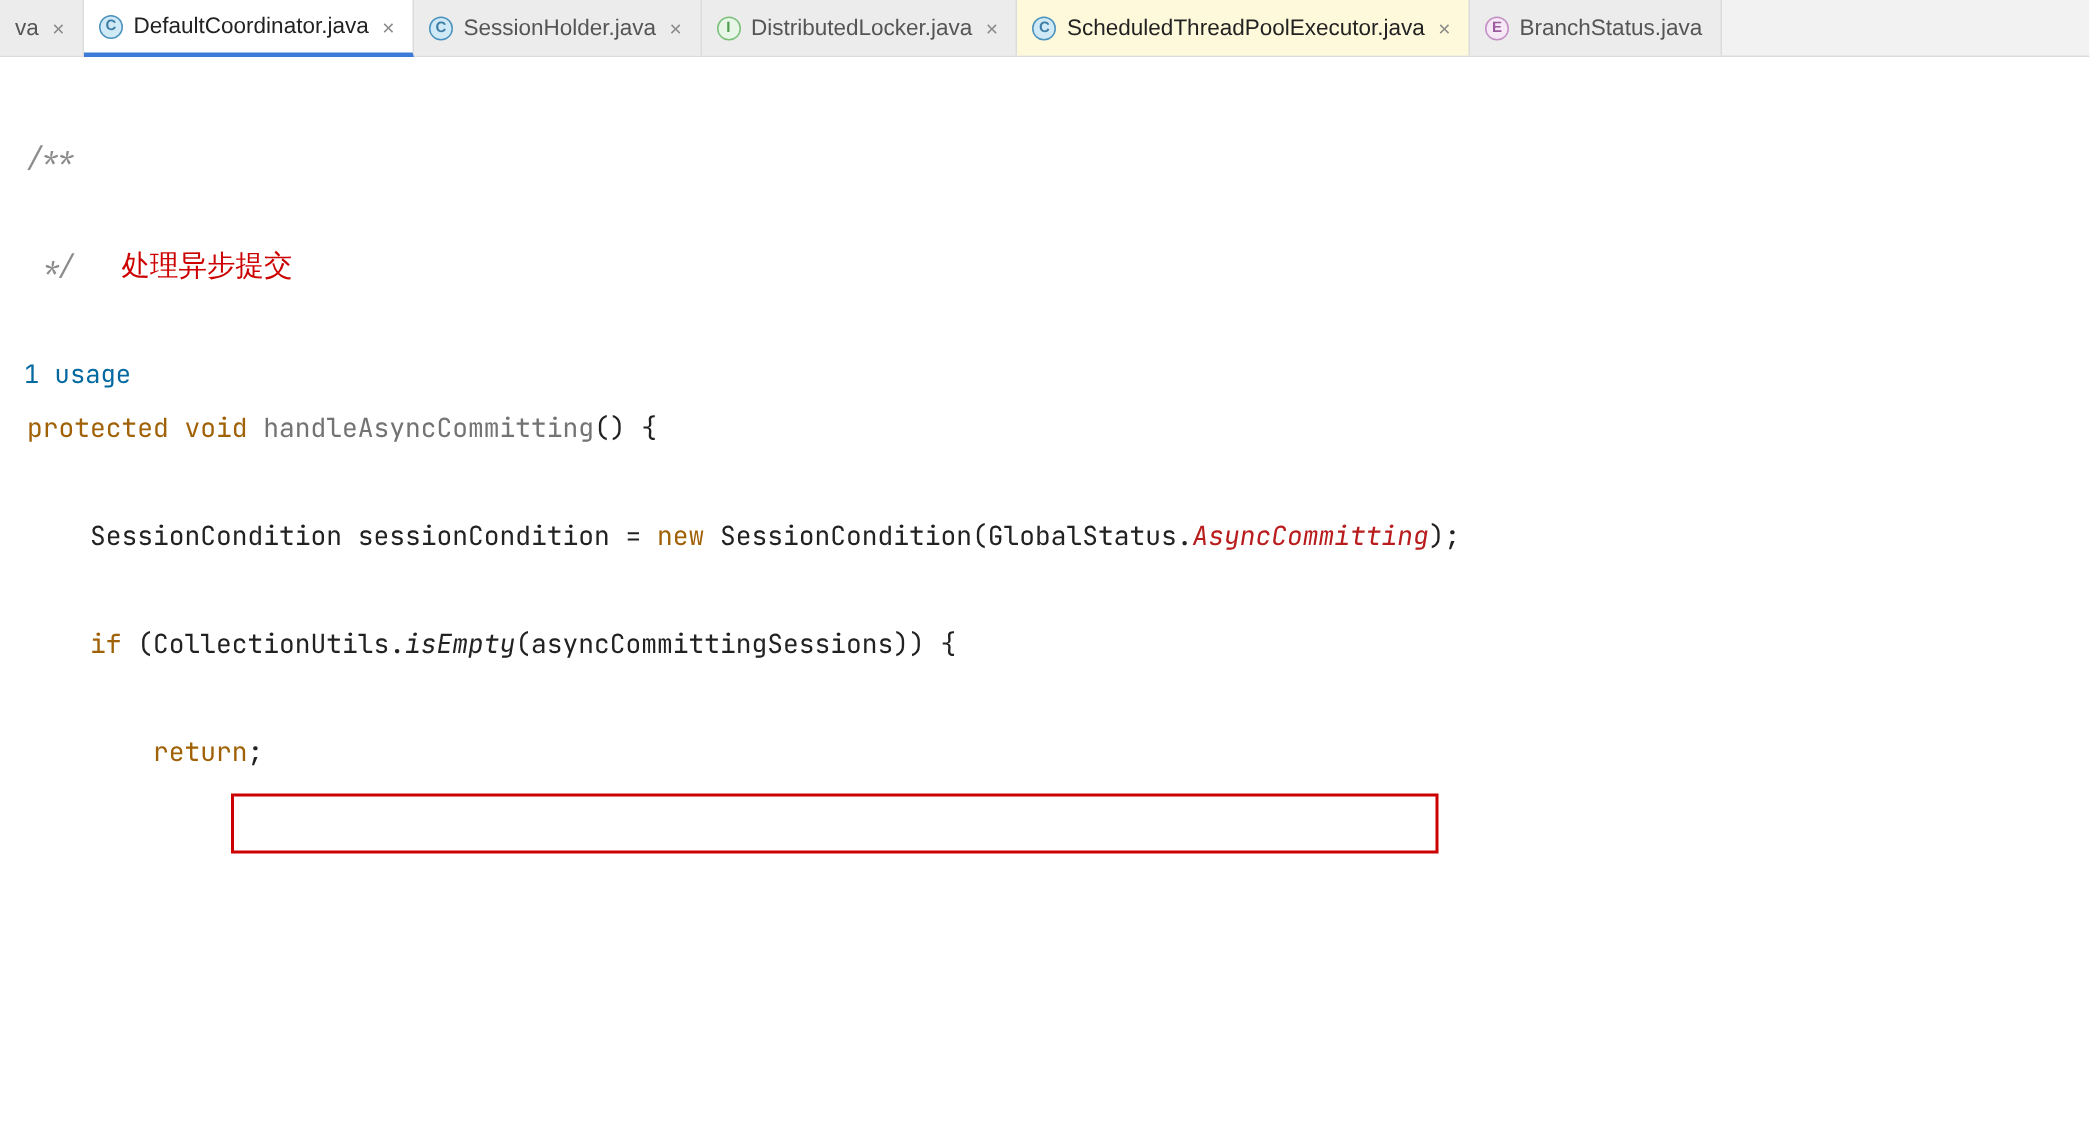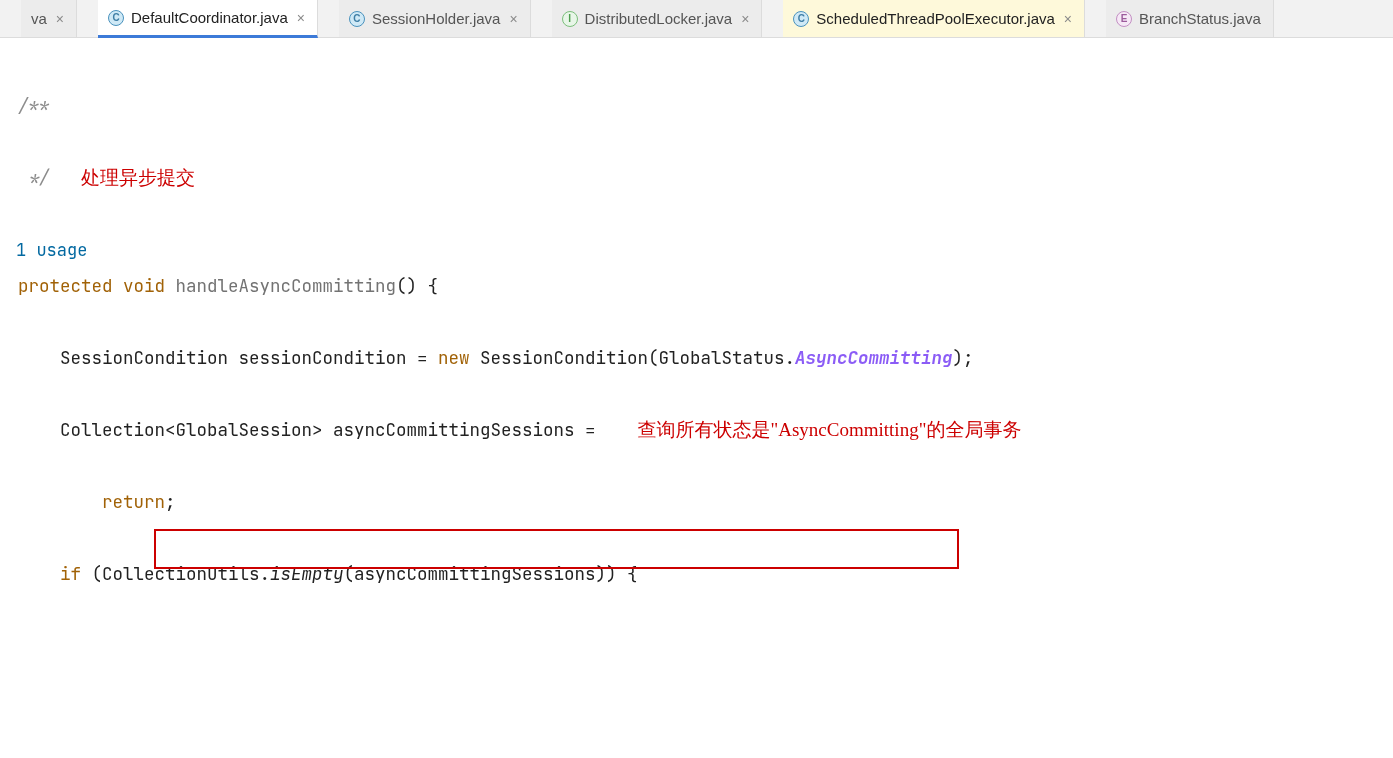--- a/index.html
+++ b/index.html
@@ -24,21 +24,20 @@
   }
   .tab {
     display: flex;
     align-items: center;
     padding: 0 12px 0 10px;
     border-right: 1px solid #dcdcdc;
     gap: 7px;
     color: #555;
     white-space: nowrap;
     background: #ececec;
-    margin-left: 21px;
   }
   .tab.active {
     background: #ffffff;
     color: #222;
     border-bottom: 3px solid #3c7ad8;
     margin-bottom: -1px;
   }
   .tab.highlight { background: #fef9da; color:#222; }
   .ficon {
     width: 16px; height: 16px; border-radius: 50%;
@@ -59,21 +58,21 @@
     line-height: 36px;
     white-space: pre;
     font-size: 17.5px;
     position: relative;
   }
   .comment { color:#8c8c8c; font-style: italic; }
   .usage { color:#0369a1; font-style: normal; font-size:17px; line-height:30px; margin-left:-2px;}
   .kw { color:#a16207; }
   .method { color:#737373; }
   .methodItalic { font-style: italic; }
-  .field { color:#8b5cf6; font-style: italic; font-weight: bold; }
+  .field { color:#b91c1c; font-style: italic; }
   .deprecated { text-decoration: line-through; }
   .annot-red { color:#cc0000; font-family: "Songti SC","SimSun",serif; font-size:19px;text-align:center; }
   .redbox {
     border: 2px solid #cc0000;
     position: absolute;
   }
   .line { display:block; height:36px; }
 </style>
 </head>
 <body>
@@ -118,23 +117,22 @@
     <span>BranchStatus.java</span>
   </div>
 </div>
 
 <div class="editor">
 <span class="line"><span class="comment">/**</span></span>
 <span class="line"><span class="comment"> */</span>   <span class="annot-red">处理异步提交</span></span>
 <span class="usage">1 usage</span>
 <span class="line"><span class="kw">protected</span> <span class="kw">void</span><span class="method"> handleAsyncCommitting</span><span>() {</span></span>
 <span class="line">    <span>SessionCondition sessionCondition = </span><span class="kw">new</span><span> SessionCondition(GlobalStatus.</span><span class="field">AsyncCommitting</span><span>);</span></span>
-<span class="line">    <span>Collection&lt;GlobalSession&gt; asyncCommittingSessions =</span>    <span class="annot-red">查询所有状态是"AsyncCommitting"的全局事务</span></span>
+<span class="line">    <span class="kw">if</span><span> (CollectionUtils.</span><span class="methodItalic">isEmpty</span><span>(asyncCommittingSessions)) {</span></span>
 <span class="line">        <span class="kw">return</span><span>;</span></span>
-<span class="line">    <span class="kw">if</span><span> (CollectionUtils.</span><span class="methodItalic">isEmpty</span><span>(asyncCommittingSessions)) {</span></span>
 
 
 
 
 
 
 
 
 
 

